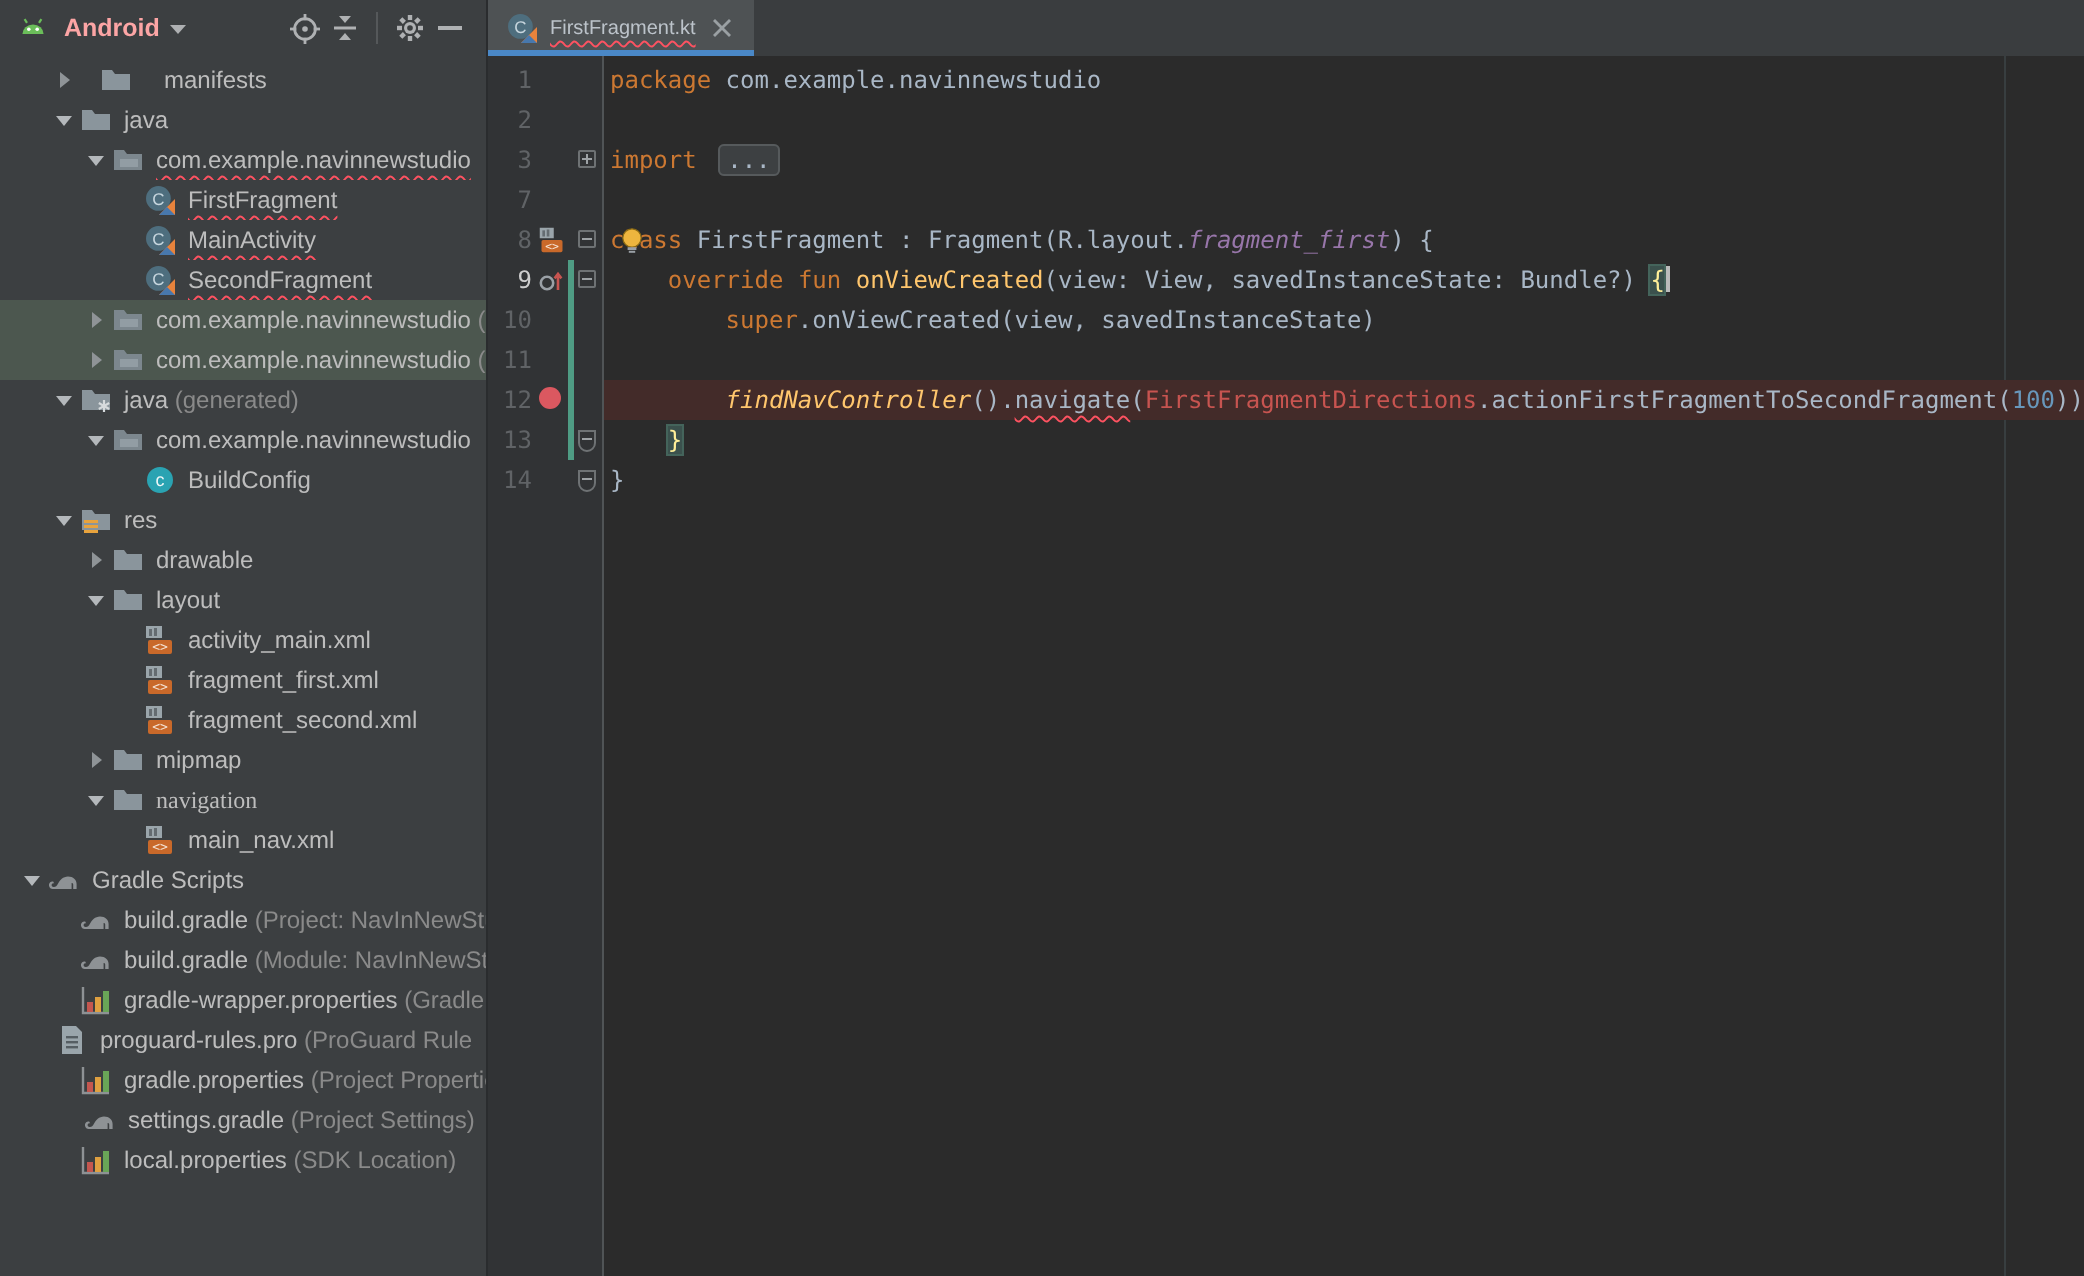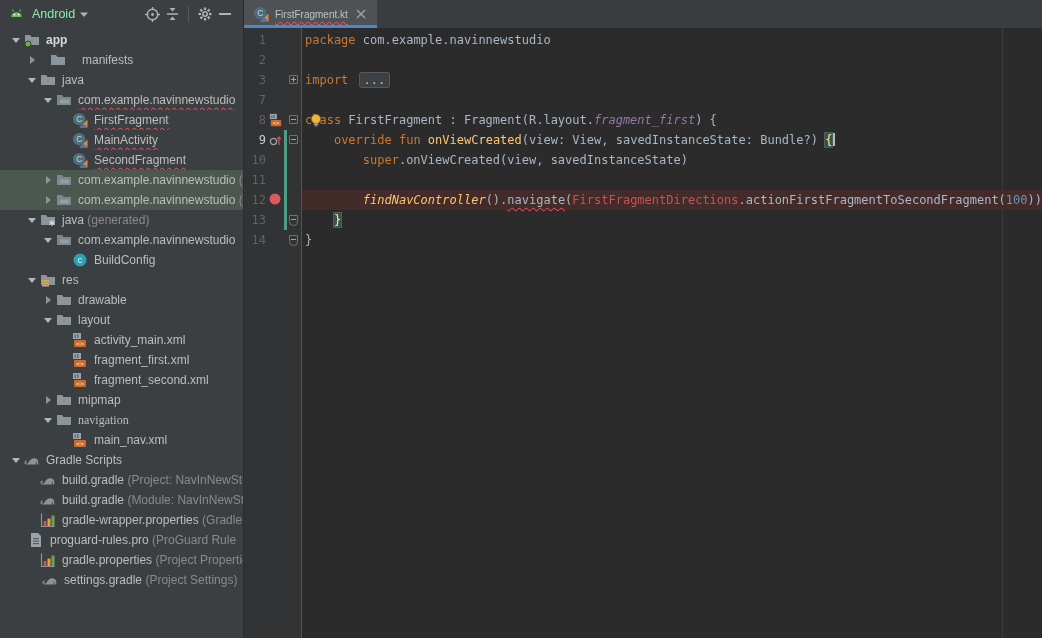--- a/index.html
+++ b/index.html
@@ -11,21 +11,21 @@
   }
   .app { display:flex; width:1042px; height:638px; }
 
   
   .left {
     width:244px; flex:none; background:#3C3F41;
     display:flex; flex-direction:column;
     border-right:1px solid #2A2C2E; overflow:hidden;
   }
   .header { height:28px; flex:none; display:flex; align-items:center; padding:0 8px 0 8px; }
-  .hlabel { color:#86efac; font-size:12.5px; margin:0 4px 0 6px; cursor:default; }
+  .hlabel { color:#fca5a5; font-size:12.5px; margin:0 4px 0 6px; cursor:default;font-weight:bold; }
   .hbtn { width:20px; height:20px; display:flex; align-items:center; justify-content:center; flex:none; }
   .hdivider { width:1px; height:16px; background:#55585A; margin:0 6px; flex:none; }
   .push { margin-left:auto; }
 
   .tree { flex:1; padding-top:2px; overflow:hidden; position:relative; }
   .trow { height:20px; display:flex; align-items:center; white-space:nowrap; overflow:hidden; cursor:default; }
   .trow.sel { background:#4C574F; }
   .arrow { width:16px; height:20px; flex:none; position:relative; }
   .arrow.exp::after { content:""; position:absolute; left:4px; top:8px;
     border-left:4px solid transparent; border-right:4px solid transparent; border-top:5px solid #B4B8BB; }
@@ -140,30 +140,20 @@
             <circle cx="8" cy="8" r="1.4" fill="#3C3F41"></circle>
           </svg>
         </span>
       <span class="hbtn">
           <svg width="14" height="14" viewBox="0 0 14 14">
             <rect x="1" y="6" width="12" height="2" fill="#AFB1B3"></rect>
           </svg>
         </span>
     </div>
     <div class="tree" id="tree">
-        <div class="trow" style="padding-left: 8px;">
-          <span class="arrow exp"></span>
-          <span class="ticon">
-            <svg width="16" height="16" viewBox="0 0 16 16">
-              <path d="M1 3h5l1.5 2H15v8H1z" fill="#8A959C"></path>
-              <circle cx="4" cy="12" r="3" fill="#62B543" stroke="#3C3F41"></circle>
-            </svg>
-          </span>
-          <span class="tlabel bold">app</span>
-        </div>
         <div class="trow" style="padding-left: 24px; gap: 10px;">
           <span class="arrow col"></span>
           <span class="ticon">
             <svg width="16" height="16" viewBox="0 0 16 16">
               <path d="M1 3h5l1.5 2H15v8H1z" fill="#8A959C"></path>
             </svg>
           </span>
           <span class="tlabel">manifests</span>
         </div>
         <div class="trow" style="padding-left: 24px;">
@@ -448,20 +438,33 @@
         </div>
         <div class="trow" style="padding-left: 26px;">
           <span class="arrow none"></span>
           <span class="ticon">
             <svg width="16" height="16" viewBox="0 0 16 16">
               <path d="M2.2 12.5c-1.3-.2-1.9-1.3-1.7-2.4.2-1 1.2-1.6 2.1-1.3l.5.9c-.6-.2-1.2.1-1.3.7-.1.6.3 1.1 1 1.1.9.1 1.6-.5 2.1-1.5C5.8 8 7.6 6.2 10 6.2c2.6 0 4.3 1.6 4.3 3.8v2.5h-1.7v-2.2c0-.5-.3-.8-.8-.8v3z" fill="#8E9295"></path>
             </svg>
           </span>
           <span class="tlabel">settings.gradle</span>
           <span class="tsuffix"> (Project Settings)</span>
+        </div>
+        <div class="trow" style="padding-left: 24px;">
+          <span class="arrow none"></span>
+          <span class="ticon">
+            <svg width="16" height="16" viewBox="0 0 16 16">
+              <path d="M1.5 1.5v13h13" stroke="#8E9295" fill="none" stroke-width="1.2"></path>
+              <rect x="3.5" y="9" width="3" height="5" fill="#C4564F"></rect>
+              <rect x="7.5" y="6.5" width="3" height="7.5" fill="#DFA040"></rect>
+              <rect x="11.5" y="3.5" width="3" height="10.5" fill="#69A557"></rect>
+            </svg>
+          </span>
+          <span class="tlabel">local.properties</span>
+          <span class="tsuffix"> (SDK Location)</span>
         </div>
       </div>
   </div>
 
   <div class="right">
     <div class="tabbar">
       <div class="tab">
         <span class="ticon" style="width:16px">
             <svg width="16" height="16" viewBox="0 0 16 16">
               <circle cx="7.2" cy="7.2" r="6.2" fill="#4E6E7E"></circle>

